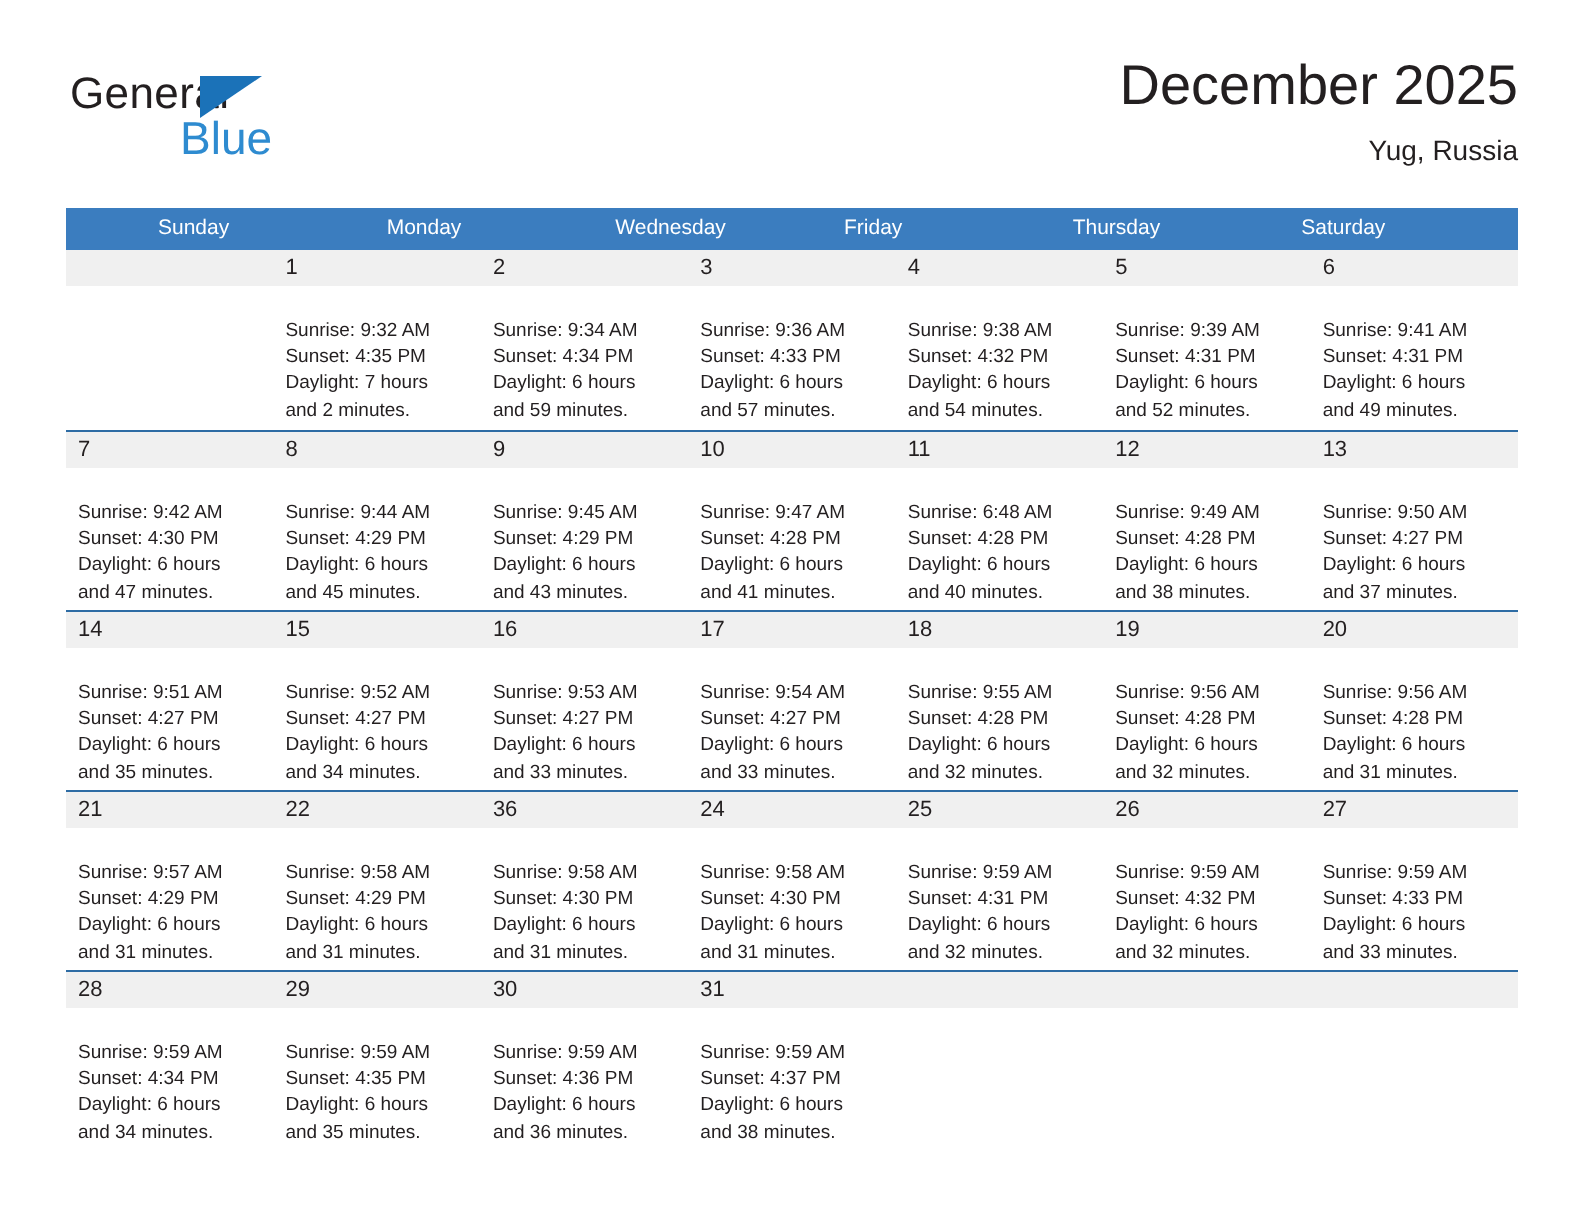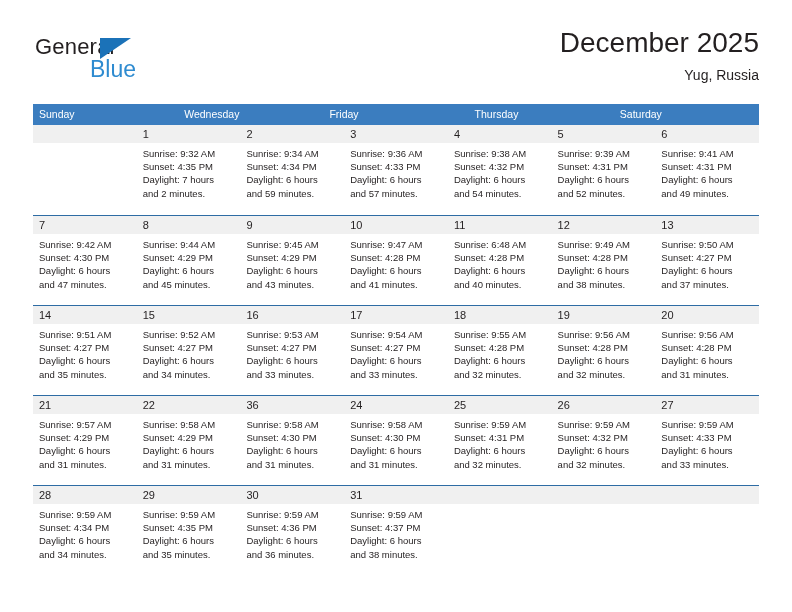--- a/index.html
+++ b/index.html
@@ -87,20 +87,21 @@
   .calendar {
     position: absolute;
     left: 33px;
     top: 104px;
     width: 726px;
   }
   .weekdays {
     display: flex;
     background: #3b7dbf;
     height: 21px;
+    padding-left: 40px;
   }
   .weekday {
     flex: 1 1 0;
     color: #ffffff;
     font-size: 10.5px;
     line-height: 21px;
     padding-left: 6px;
     box-sizing: border-box;
     white-space: nowrap;
   }
@@ -131,20 +132,21 @@
     box-sizing: border-box;
   }
   .daynum.empty {
     color: transparent;
   }
   .dayinfo {
     padding: 4px 5px 0 6px;
     font-size: 9.5px;
     line-height: 13.2px;
     color: #231f20;
+    margin-top: 12px;
   }
   .dayinfo div {
     white-space: nowrap;
   }
 </style>
 </head>
 <body>
 
 <div class="page">
 
@@ -159,20 +161,21 @@
     <div class="title-block">
       <div class="cal-title">December 2025</div>
       <div class="cal-subtitle">Yug, Russia</div>
     </div>
 
   </div>
 
   <div class="calendar">
     <div class="weekdays">
         <div class="weekday">Sunday</div>
+        <div class="weekday">Monday</div>
         <div class="weekday">Wednesday</div>
         <div class="weekday">Friday</div>
         <div class="weekday">Thursday</div>
         <div class="weekday">Saturday</div>
       </div>
     <div class="weeks">
         <div class="week">
           <div class="daycell">
             <div class="daynum empty"></div>
           </div>

